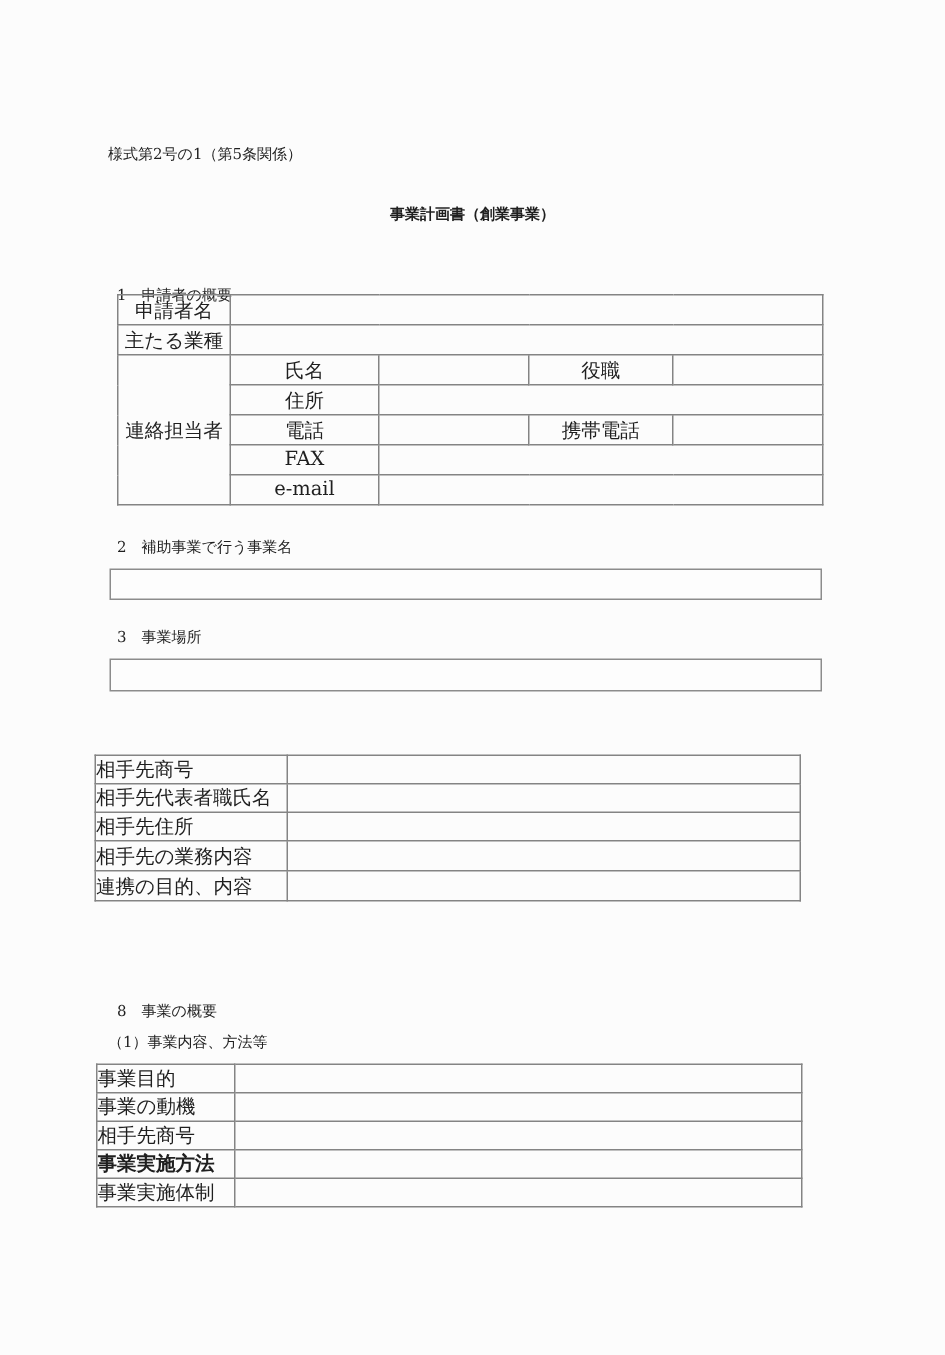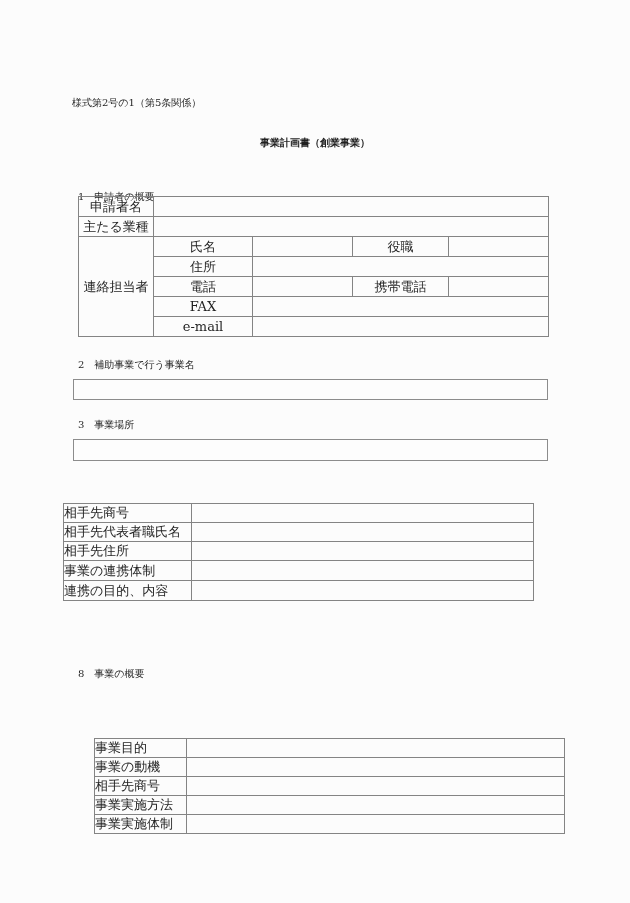--- a/index.html
+++ b/index.html
@@ -113,51 +113,52 @@
     </tr>
     <tr style="height:19px;">
       <td class="lbl-l">相手先代表者職氏名</td>
       <td></td>
     </tr>
     <tr style="height:19px;margin-left:31px;">
       <td class="lbl-l">相手先住所</td>
       <td></td>
     </tr>
     <tr style="height:20px;">
-      <td class="lbl-l">事業の連携体制</td>
+      <td class="lbl-l">相手先の業務内容</td>
       <td></td>
     </tr>
     <tr style="height:20px;">
       <td class="lbl-l">連携の目的、内容</td>
       <td></td>
     </tr>
   </tbody>
     </table>
 
   <div class="abs heading" style="left:78px; top:667px;">8　事業の概要</div>
+  <div class="abs heading" style="left:72px; top:688px;">（1）事業内容、方法等</div>
 
-  <table class="formtable" style="left:94px; top:709px; width:471px;margin-top:29px;">
+  <table class="formtable" style="left:64px; top:709px; width:471px;">
     <colgroup>
       <col style="width:92px">
         <col style="width:378px">
     </colgroup>
     <tbody>
         <tr style="height:19px;">
       <td class="lbl-l">事業目的</td>
       <td></td>
     </tr>
     <tr style="height:19px;">
       <td class="lbl-l">事業の動機</td>
       <td></td>
     </tr>
     <tr style="height:19px;">
       <td class="lbl-l">相手先商号</td>
       <td></td>
     </tr>
-    <tr style="height:19px;">
+    <tr style="height:19px;font-weight:bold;">
       <td class="lbl-l">事業実施方法</td>
       <td></td>
     </tr>
     <tr style="height:19px;">
       <td class="lbl-l">事業実施体制</td>
       <td></td>
     </tr>
   </tbody>
     </table>
 

